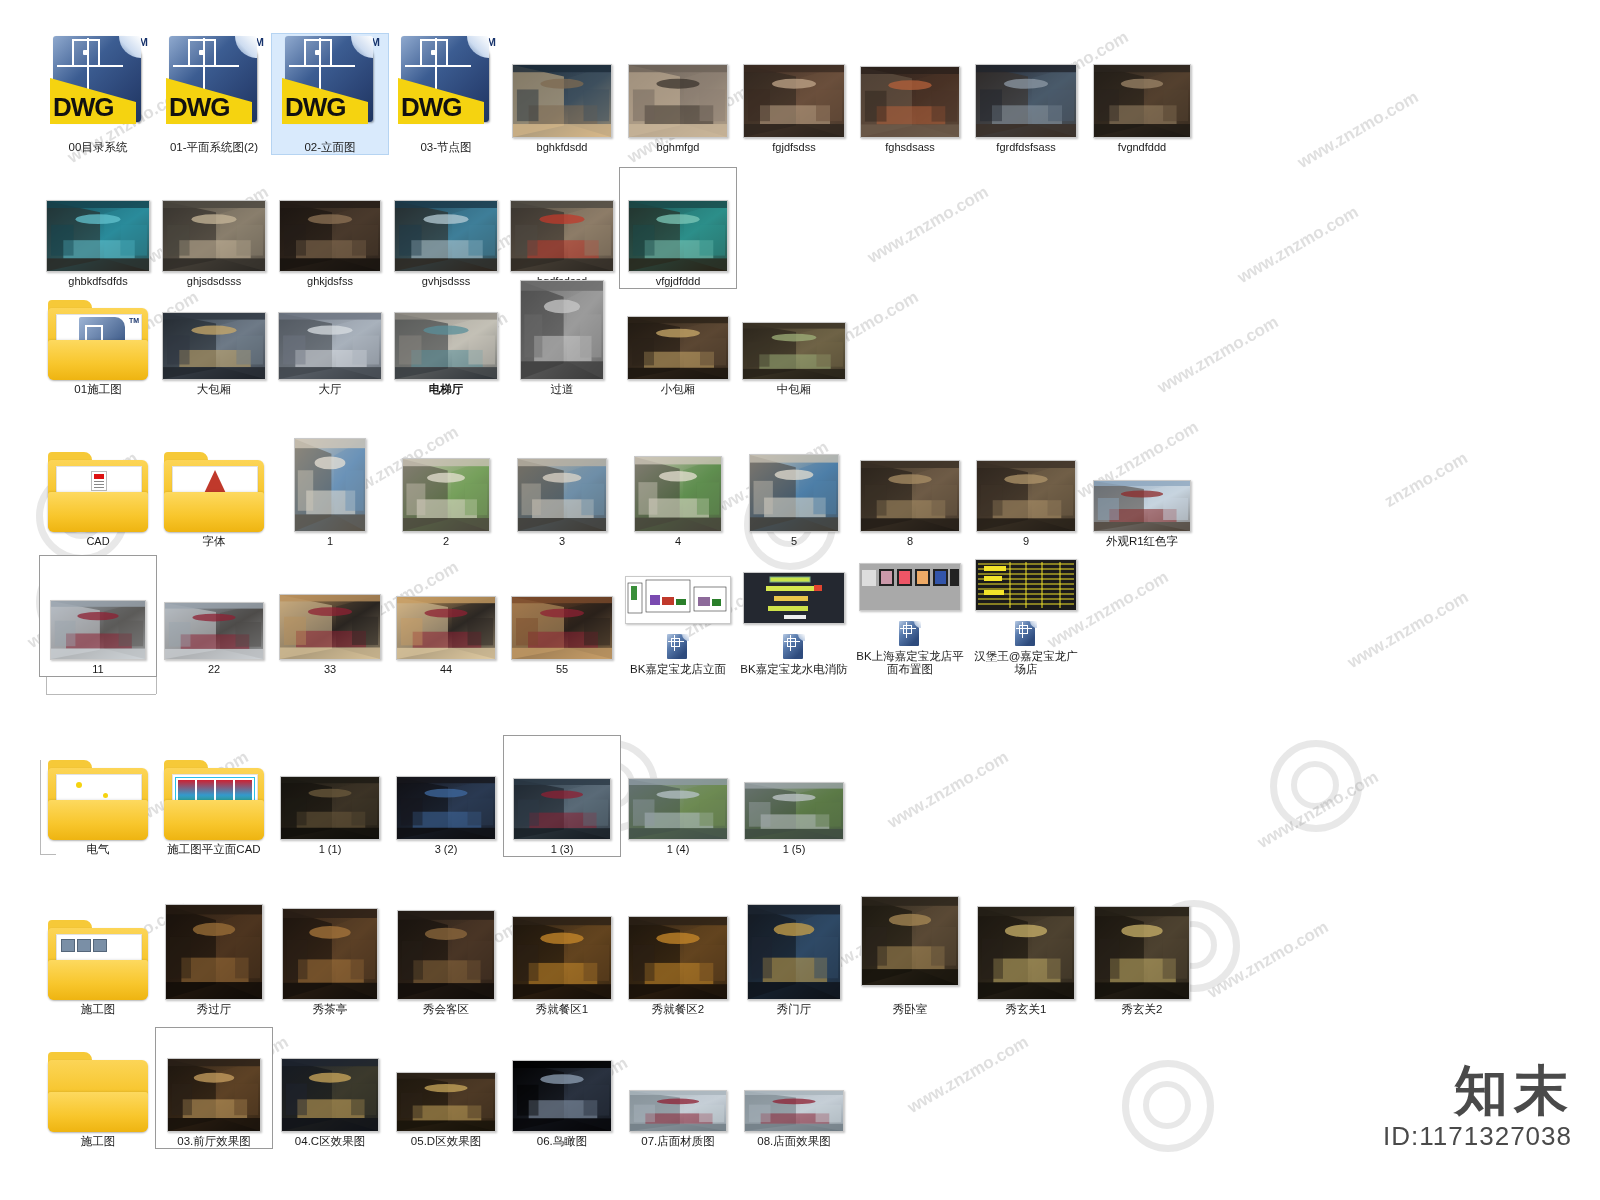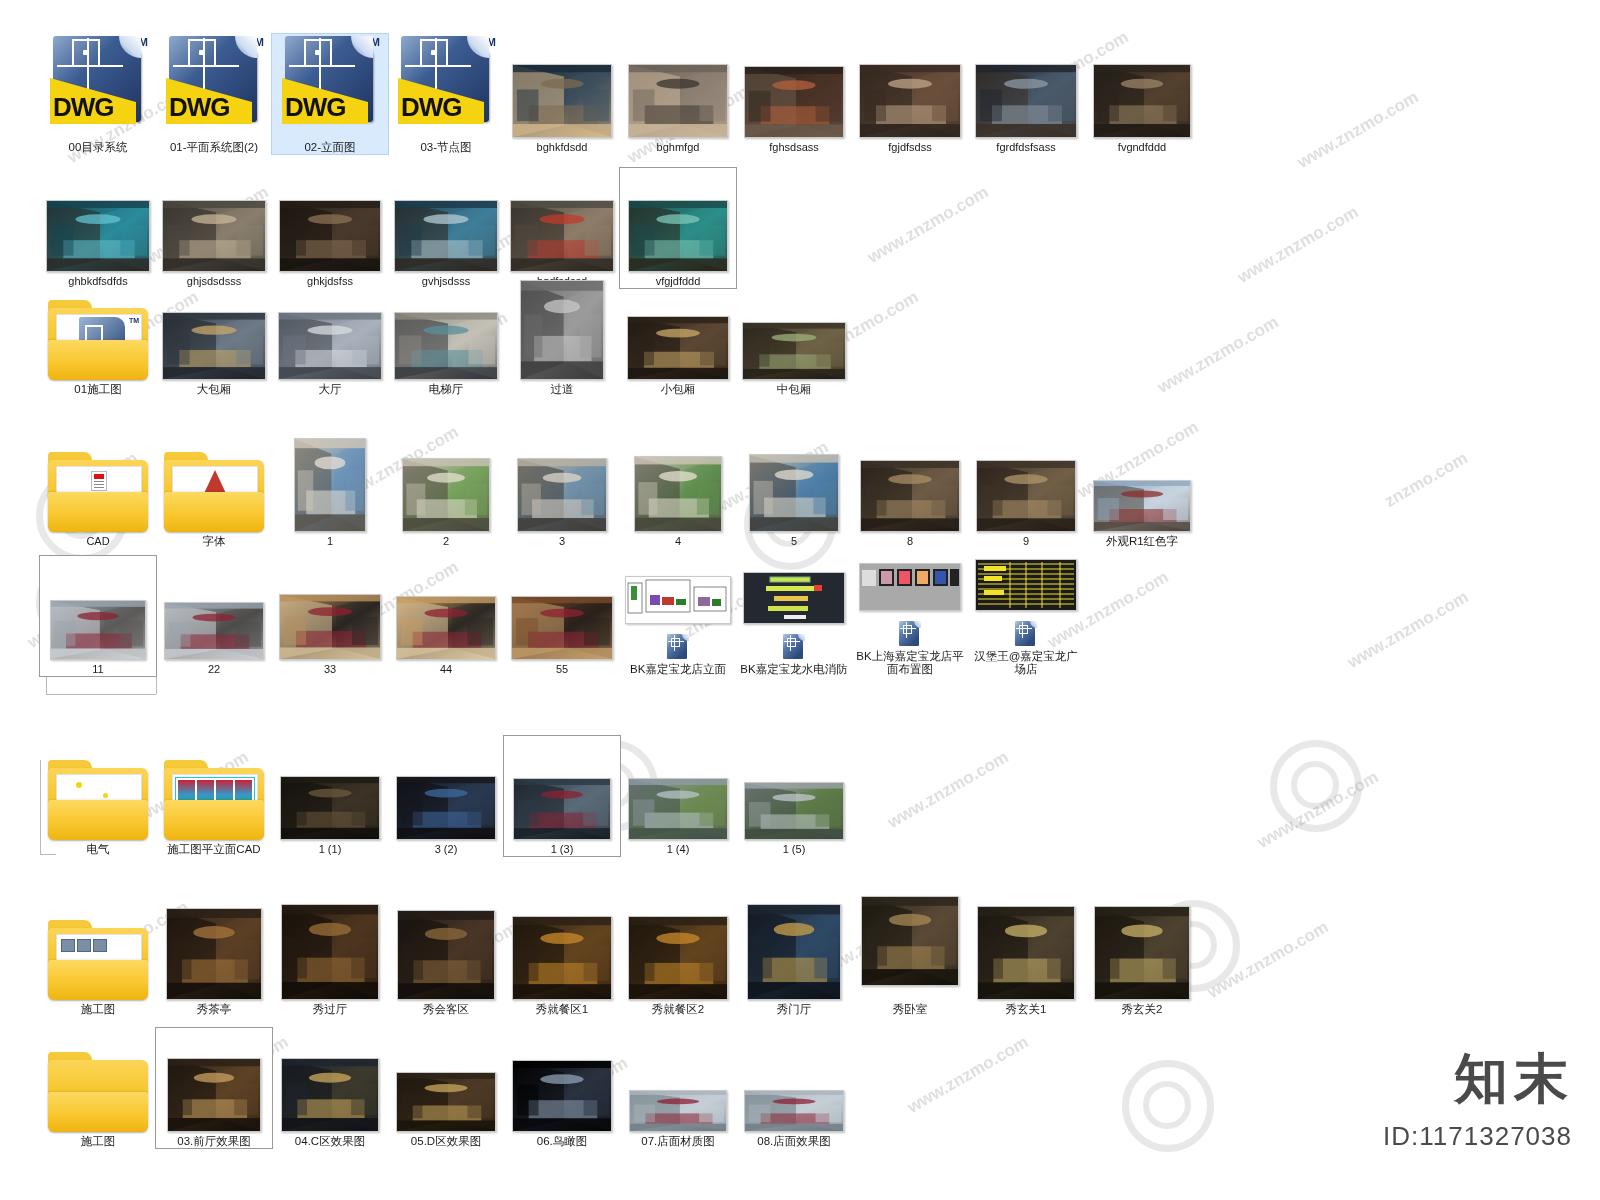--- a/index.html
+++ b/index.html
@@ -174,21 +174,21 @@
   }
   .wmring{
     position:absolute;width:78px;height:78px;border-radius:50%;
     border:7px solid rgba(150,150,150,.22);pointer-events:none;
   }
   .wmring:after{
     content:"";position:absolute;left:14px;top:14px;width:36px;height:36px;
     border-radius:50%;border:6px solid rgba(150,150,150,.22);
   }
   .brand{
-    position:absolute;right:26px;bottom:84px;
+    position:absolute;right:26px;bottom:72px;
     font-size:54px;font-weight:bold;color:#4a4a4a;letter-spacing:6px;
     font-family:Liberation Sans, sans-serif;
     margin-left:36px;
   }
   .brandid{
     position:absolute;right:28px;bottom:48px;
     font-size:26px;color:#4a4a4a;letter-spacing:1px;
     font-family:"Liberation Sans",sans-serif;
   }
   
@@ -355,20 +355,44 @@
     <ellipse cx="50" cy="26" rx="22" ry="7" fill="#3a332c" opacity="0.75"></ellipse>
     <rect x="0" y="0" width="100" height="10" fill="#6c6258" opacity="0.8"></rect>
     <rect x="72" y="34" width="26" height="44" fill="#8d8073" opacity="0.5"></rect>
     <rect x="4" y="34" width="22" height="44" fill="#6c6258" opacity="0.45"></rect>
   </svg></div>
           </div>
       <div class="label">bghmfgd</div>
         </div>
         <div class="cell" style="min-height: 120px;">
           <div class="thumbwrap">
+            <div class="ph" style="width:100px;height:72px;">
+  <svg width="100" height="72" viewBox="0 0 100 100" preserveAspectRatio="none">
+    <defs>
+      <linearGradient id="gd" x1="0" y1="0" x2="1" y2="1">
+        <stop offset="0%" stop-color="#3a2b22"></stop>
+        <stop offset="55%" stop-color="#6b4f3c"></stop>
+        <stop offset="100%" stop-color="#2c241d"></stop>
+      </linearGradient>
+    </defs>
+    <rect width="100" height="100" fill="url(#gd)"></rect>
+    <polygon points="0,0 52,16 52,84 0,100" fill="#2c241d" opacity="0.55"></polygon>
+    <polygon points="100,0 56,18 56,82 100,100" fill="#6b4f3c" opacity="0.45"></polygon>
+    <rect x="16" y="56" width="70" height="26" fill="#c0a589" opacity="0.55"></rect>
+    <rect x="0" y="82" width="100" height="18" fill="#2c241d" opacity="0.75"></rect>
+    <ellipse cx="50" cy="26" rx="22" ry="7" fill="#c0a589" opacity="0.75"></ellipse>
+    <rect x="0" y="0" width="100" height="10" fill="#3a2b22" opacity="0.8"></rect>
+    <rect x="72" y="34" width="26" height="44" fill="#6b4f3c" opacity="0.5"></rect>
+    <rect x="4" y="34" width="22" height="44" fill="#3a2b22" opacity="0.45"></rect>
+  </svg></div>
+          </div>
+      <div class="label">fgjdfsdss</div>
+        </div>
+        <div class="cell" style="min-height: 120px;">
+          <div class="thumbwrap">
             <div class="ph" style="width:98px;height:70px;">
   <svg width="98" height="70" viewBox="0 0 100 100" preserveAspectRatio="none">
     <defs>
       <linearGradient id="gc" x1="0" y1="0" x2="1" y2="1">
         <stop offset="0%" stop-color="#2a211b"></stop>
         <stop offset="55%" stop-color="#4a3226"></stop>
         <stop offset="100%" stop-color="#6d5c4c"></stop>
       </linearGradient>
     </defs>
     <rect width="100" height="100" fill="url(#gc)"></rect>
@@ -376,44 +400,20 @@
     <polygon points="100,0 56,18 56,82 100,100" fill="#4a3226" opacity="0.45"></polygon>
     <rect x="16" y="56" width="70" height="26" fill="#b4603a" opacity="0.55"></rect>
     <rect x="0" y="82" width="100" height="18" fill="#6d5c4c" opacity="0.75"></rect>
     <ellipse cx="50" cy="26" rx="22" ry="7" fill="#b4603a" opacity="0.75"></ellipse>
     <rect x="0" y="0" width="100" height="10" fill="#2a211b" opacity="0.8"></rect>
     <rect x="72" y="34" width="26" height="44" fill="#4a3226" opacity="0.5"></rect>
     <rect x="4" y="34" width="22" height="44" fill="#2a211b" opacity="0.45"></rect>
   </svg></div>
           </div>
       <div class="label">fghsdsass</div>
-        </div>
-        <div class="cell" style="min-height: 120px;">
-          <div class="thumbwrap">
-            <div class="ph" style="width:100px;height:72px;">
-  <svg width="100" height="72" viewBox="0 0 100 100" preserveAspectRatio="none">
-    <defs>
-      <linearGradient id="gd" x1="0" y1="0" x2="1" y2="1">
-        <stop offset="0%" stop-color="#3a2b22"></stop>
-        <stop offset="55%" stop-color="#6b4f3c"></stop>
-        <stop offset="100%" stop-color="#2c241d"></stop>
-      </linearGradient>
-    </defs>
-    <rect width="100" height="100" fill="url(#gd)"></rect>
-    <polygon points="0,0 52,16 52,84 0,100" fill="#2c241d" opacity="0.55"></polygon>
-    <polygon points="100,0 56,18 56,82 100,100" fill="#6b4f3c" opacity="0.45"></polygon>
-    <rect x="16" y="56" width="70" height="26" fill="#c0a589" opacity="0.55"></rect>
-    <rect x="0" y="82" width="100" height="18" fill="#2c241d" opacity="0.75"></rect>
-    <ellipse cx="50" cy="26" rx="22" ry="7" fill="#c0a589" opacity="0.75"></ellipse>
-    <rect x="0" y="0" width="100" height="10" fill="#3a2b22" opacity="0.8"></rect>
-    <rect x="72" y="34" width="26" height="44" fill="#6b4f3c" opacity="0.5"></rect>
-    <rect x="4" y="34" width="22" height="44" fill="#3a2b22" opacity="0.45"></rect>
-  </svg></div>
-          </div>
-      <div class="label">fgjdfsdss</div>
         </div>
         <div class="cell" style="min-height: 120px;">
           <div class="thumbwrap">
             <div class="ph" style="width:100px;height:72px;">
   <svg width="100" height="72" viewBox="0 0 100 100" preserveAspectRatio="none">
     <defs>
       <linearGradient id="ge" x1="0" y1="0" x2="1" y2="1">
         <stop offset="0%" stop-color="#20242c"></stop>
         <stop offset="55%" stop-color="#4a5a6b"></stop>
         <stop offset="100%" stop-color="#3b2f26"></stop>
@@ -660,21 +660,21 @@
     <rect x="16" y="56" width="70" height="26" fill="#d8dde2" opacity="0.55"></rect>
     <rect x="0" y="82" width="100" height="18" fill="#3a3f46" opacity="0.75"></rect>
     <ellipse cx="50" cy="26" rx="22" ry="7" fill="#d8dde2" opacity="0.75"></ellipse>
     <rect x="0" y="0" width="100" height="10" fill="#6e7682" opacity="0.8"></rect>
     <rect x="72" y="34" width="26" height="44" fill="#a9b2bc" opacity="0.5"></rect>
     <rect x="4" y="34" width="22" height="44" fill="#6e7682" opacity="0.45"></rect>
   </svg></div>
           </div>
       <div class="label cjk">大厅</div>
         </div>
-        <div class="cell" style="min-height: 120px;">
+        <div class="cell" style="min-height: 120px; font-weight: bold;">
           <div class="thumbwrap">
             <div class="ph" style="width:102px;height:66px;">
   <svg width="102" height="66" viewBox="0 0 100 100" preserveAspectRatio="none">
     <defs>
       <linearGradient id="go" x1="0" y1="0" x2="1" y2="1">
         <stop offset="0%" stop-color="#8d8a82"></stop>
         <stop offset="55%" stop-color="#c4c0b6"></stop>
         <stop offset="100%" stop-color="#2f3439"></stop>
       </linearGradient>
     </defs>
@@ -1398,20 +1398,44 @@
                   </div>
                 </div>
               </div>
               <div class="front"></div>
             </div>
           </div>
       <div class="label cjk">施工图</div>
         </div>
         <div class="cell" style="min-height: 120px;">
           <div class="thumbwrap">
+            <div class="ph" style="width:96px;height:94px;">
+  <svg width="96" height="94" viewBox="0 0 100 100" preserveAspectRatio="none">
+    <defs>
+      <linearGradient id="gx2" x1="0" y1="0" x2="1" y2="1">
+        <stop offset="0%" stop-color="#241a12"></stop>
+        <stop offset="55%" stop-color="#4e3520"></stop>
+        <stop offset="100%" stop-color="#0f0b07"></stop>
+      </linearGradient>
+    </defs>
+    <rect width="100" height="100" fill="url(#gx2)"></rect>
+    <polygon points="0,0 52,16 52,84 0,100" fill="#0f0b07" opacity="0.55"></polygon>
+    <polygon points="100,0 56,18 56,82 100,100" fill="#4e3520" opacity="0.45"></polygon>
+    <rect x="16" y="56" width="70" height="26" fill="#9c7038" opacity="0.55"></rect>
+    <rect x="0" y="82" width="100" height="18" fill="#0f0b07" opacity="0.75"></rect>
+    <ellipse cx="50" cy="26" rx="22" ry="7" fill="#9c7038" opacity="0.75"></ellipse>
+    <rect x="0" y="0" width="100" height="10" fill="#241a12" opacity="0.8"></rect>
+    <rect x="72" y="34" width="26" height="44" fill="#4e3520" opacity="0.5"></rect>
+    <rect x="4" y="34" width="22" height="44" fill="#241a12" opacity="0.45"></rect>
+  </svg></div>
+          </div>
+      <div class="label cjk">秀过厅</div>
+        </div>
+        <div class="cell" style="min-height: 120px;">
+          <div class="thumbwrap">
             <div class="ph" style="width:94px;height:90px;">
   <svg width="94" height="90" viewBox="0 0 100 100" preserveAspectRatio="none">
     <defs>
       <linearGradient id="gx1" x1="0" y1="0" x2="1" y2="1">
         <stop offset="0%" stop-color="#2a1f16"></stop>
         <stop offset="55%" stop-color="#5c4026"></stop>
         <stop offset="100%" stop-color="#120d09"></stop>
       </linearGradient>
     </defs>
     <rect width="100" height="100" fill="url(#gx1)"></rect>
@@ -1422,44 +1446,20 @@
     <ellipse cx="50" cy="26" rx="22" ry="7" fill="#a8773c" opacity="0.75"></ellipse>
     <rect x="0" y="0" width="100" height="10" fill="#2a1f16" opacity="0.8"></rect>
     <rect x="72" y="34" width="26" height="44" fill="#5c4026" opacity="0.5"></rect>
     <rect x="4" y="34" width="22" height="44" fill="#2a1f16" opacity="0.45"></rect>
   </svg></div>
           </div>
       <div class="label cjk">秀茶亭</div>
         </div>
         <div class="cell" style="min-height: 120px;">
           <div class="thumbwrap">
-            <div class="ph" style="width:96px;height:94px;">
-  <svg width="96" height="94" viewBox="0 0 100 100" preserveAspectRatio="none">
-    <defs>
-      <linearGradient id="gx2" x1="0" y1="0" x2="1" y2="1">
-        <stop offset="0%" stop-color="#241a12"></stop>
-        <stop offset="55%" stop-color="#4e3520"></stop>
-        <stop offset="100%" stop-color="#0f0b07"></stop>
-      </linearGradient>
-    </defs>
-    <rect width="100" height="100" fill="url(#gx2)"></rect>
-    <polygon points="0,0 52,16 52,84 0,100" fill="#0f0b07" opacity="0.55"></polygon>
-    <polygon points="100,0 56,18 56,82 100,100" fill="#4e3520" opacity="0.45"></polygon>
-    <rect x="16" y="56" width="70" height="26" fill="#9c7038" opacity="0.55"></rect>
-    <rect x="0" y="82" width="100" height="18" fill="#0f0b07" opacity="0.75"></rect>
-    <ellipse cx="50" cy="26" rx="22" ry="7" fill="#9c7038" opacity="0.75"></ellipse>
-    <rect x="0" y="0" width="100" height="10" fill="#241a12" opacity="0.8"></rect>
-    <rect x="72" y="34" width="26" height="44" fill="#4e3520" opacity="0.5"></rect>
-    <rect x="4" y="34" width="22" height="44" fill="#241a12" opacity="0.45"></rect>
-  </svg></div>
-          </div>
-      <div class="label cjk">秀过厅</div>
-        </div>
-        <div class="cell" style="min-height: 120px;">
-          <div class="thumbwrap">
             <div class="ph" style="width:96px;height:88px;">
   <svg width="96" height="88" viewBox="0 0 100 100" preserveAspectRatio="none">
     <defs>
       <linearGradient id="gx3" x1="0" y1="0" x2="1" y2="1">
         <stop offset="0%" stop-color="#231c16"></stop>
         <stop offset="55%" stop-color="#4a3626"></stop>
         <stop offset="100%" stop-color="#100c09"></stop>
       </linearGradient>
     </defs>
     <rect width="100" height="100" fill="url(#gx3)"></rect>

